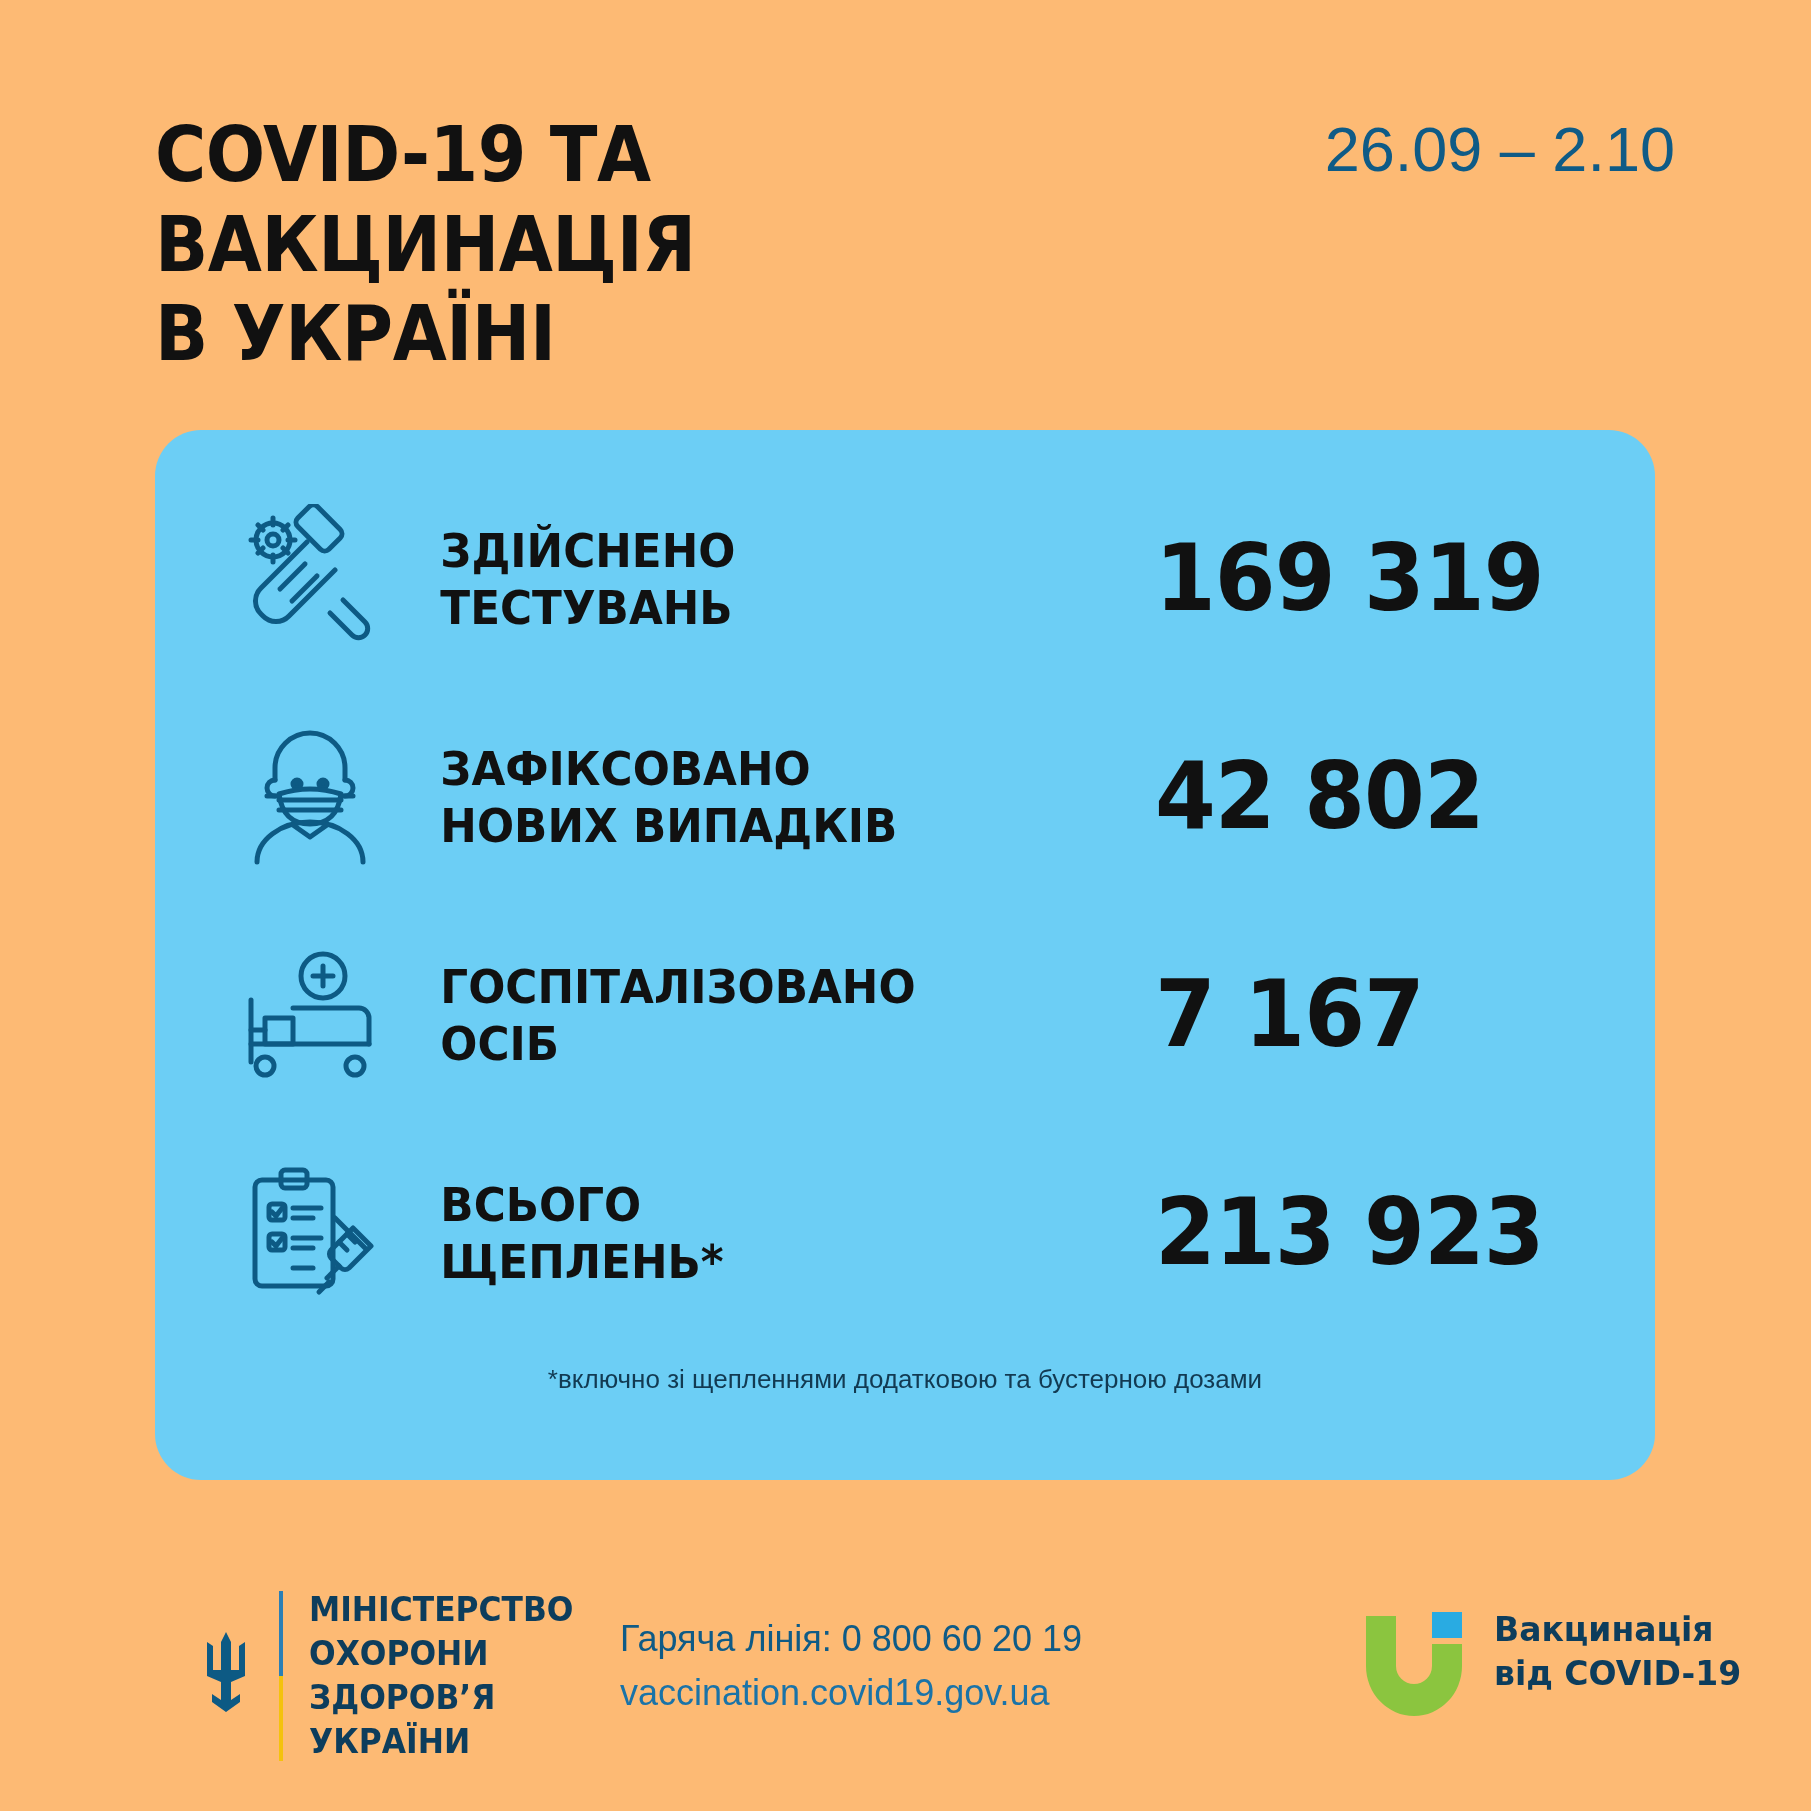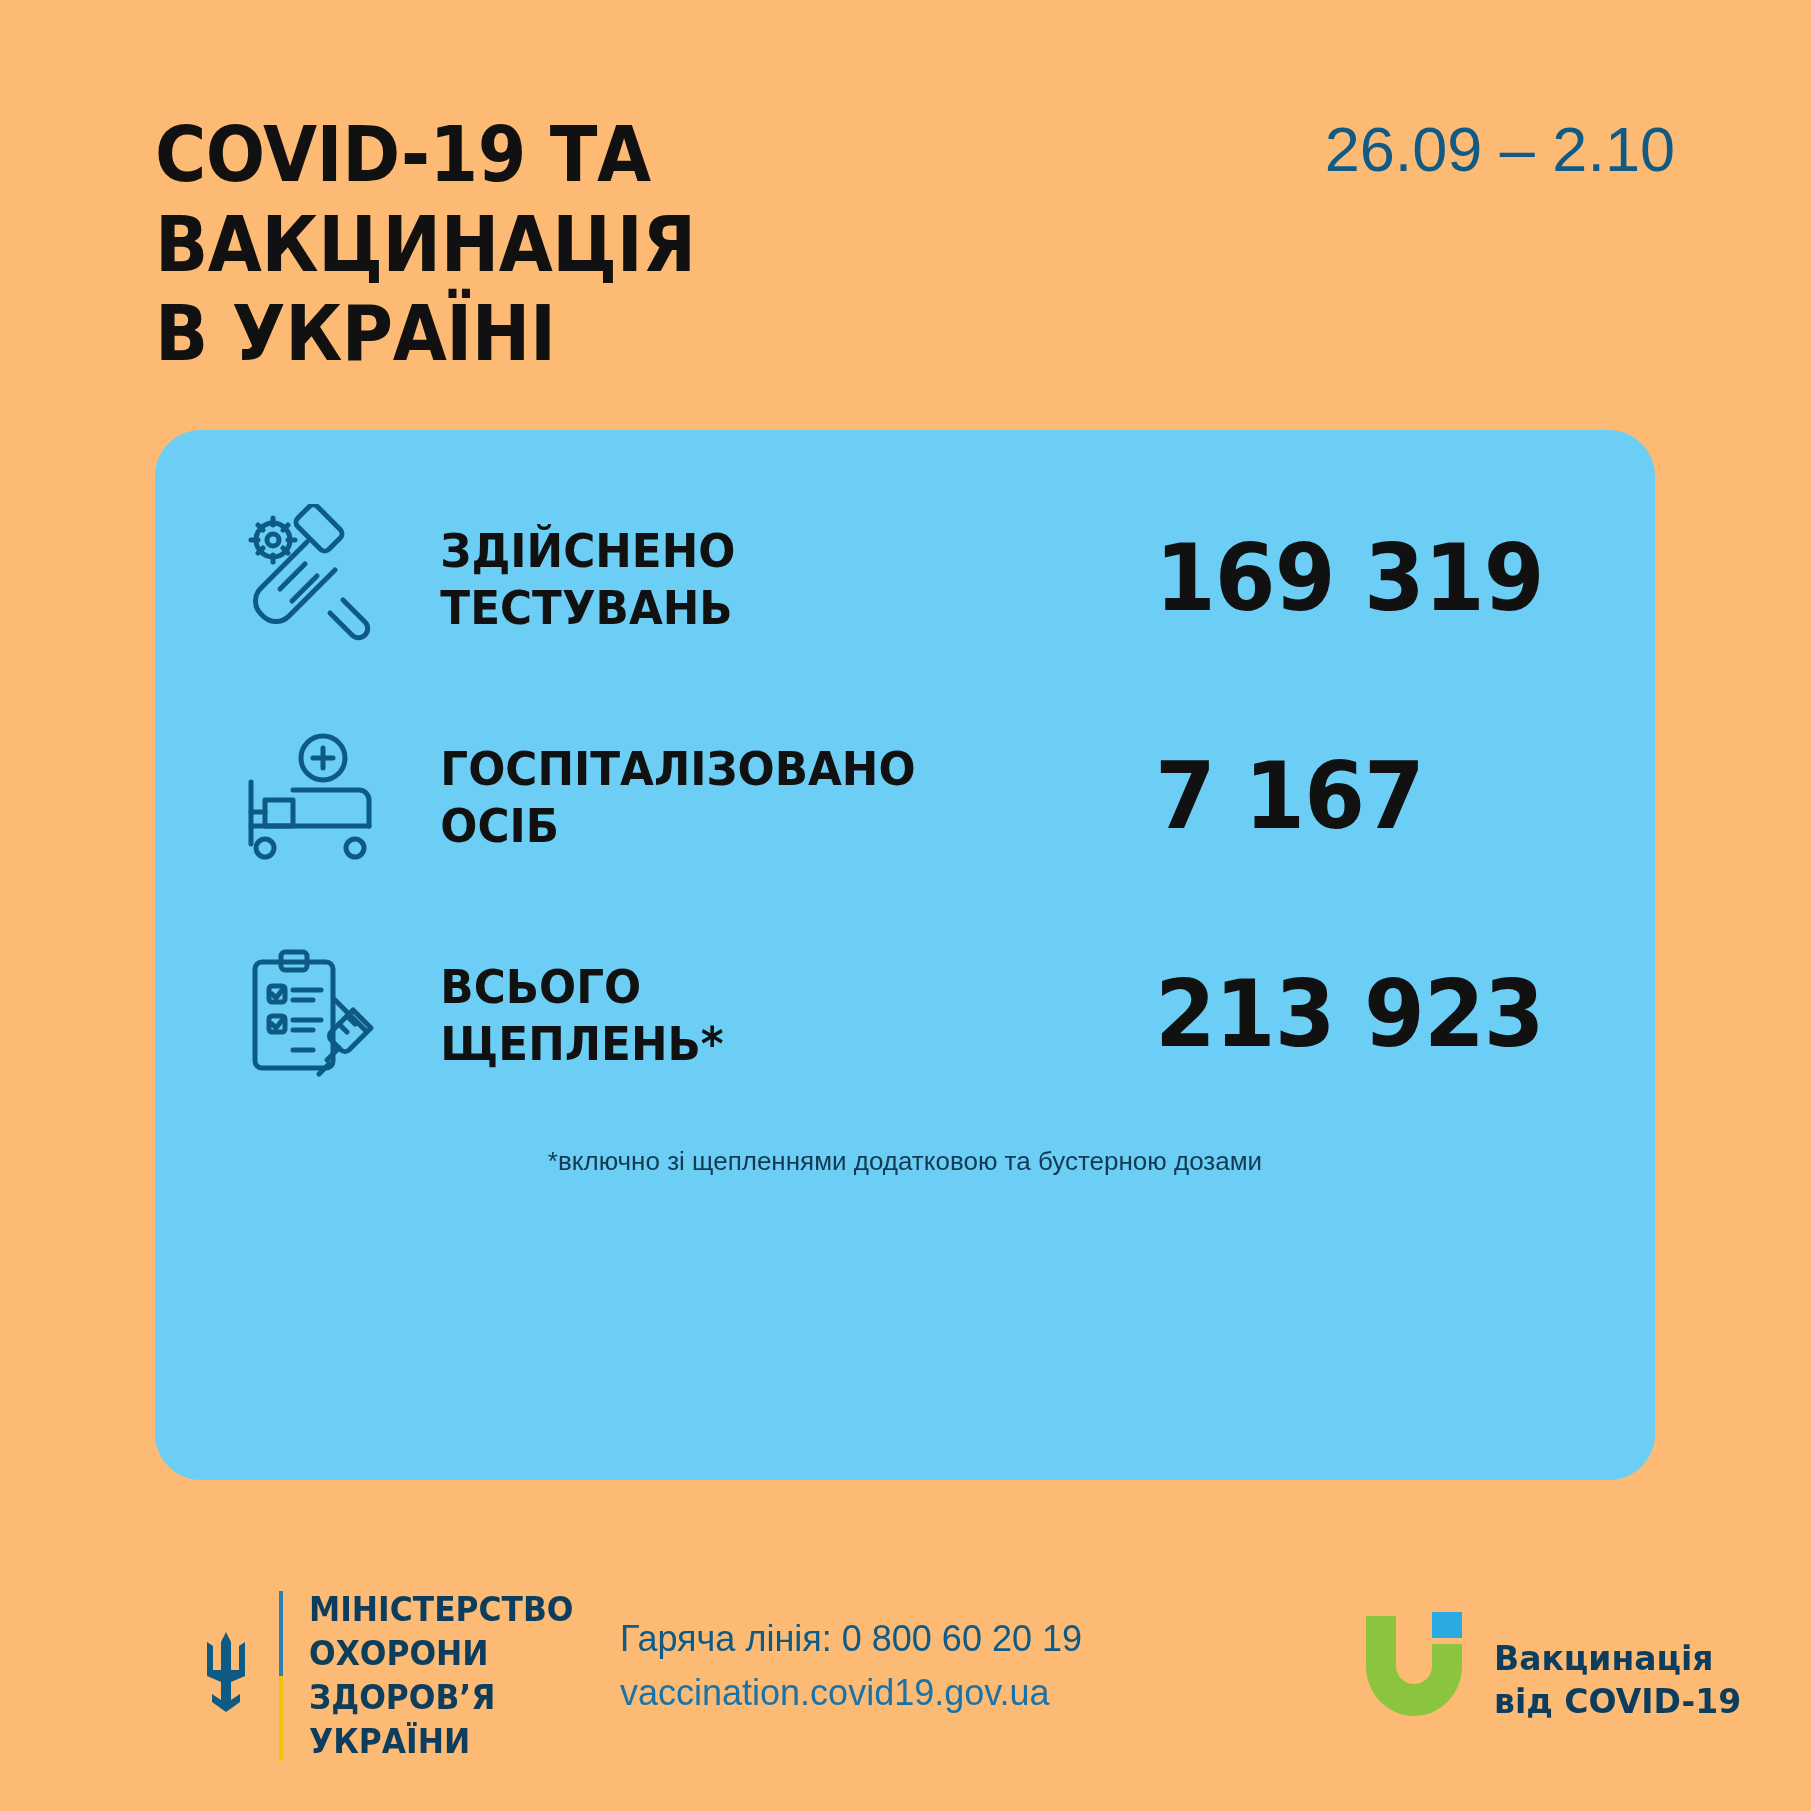--- a/index.html
+++ b/index.html
@@ -171,21 +171,21 @@
   }
   .hotline .link {
     color: #1a73a8;
   }
 
   .vacc-logo {
     position: absolute;
     left: 1360px;
     top: 48px;
     display: flex;
-    align-items: flex-end;
+    align-items: flex-start;
     gap: 26px;
   }
   .vacc-mark {
     position: relative;
     width: 108px;
     height: 116px;
   }
   .vacc-text {
     font-family: "DejaVu Sans", sans-serif;
     font-weight: bold;
@@ -221,20 +221,39 @@
           <path d="M38 14 v7 M38 51 v7 M16 36 h7 M53 36 h7 M23 21 l5 5 M48 44 l5 5 M53 21 l-5 5 M28 44 l-5 5"></path>
           <circle cx="38" cy="36" r="6"></circle>
           <path d="M108 96 l22 22 a9 9 0 0 1 -13 13 l-22 -22"></path>
         </svg>
       </div>
       <div class="stat-label">ЗДІЙСНЕНО
 ТЕСТУВАНЬ</div>
       <div class="stat-value">169 319</div>
     </div>
 
+    <div class="stat-row">
+      <div class="stat-icon">
+        <svg width="150" height="150" viewBox="0 0 150 150" fill="none" stroke="#0d5a84" stroke-width="5" stroke-linecap="round" stroke-linejoin="round">
+          <path d="M40 58 v-12 a35 35 0 0 1 70 0 v12"></path>
+          <path d="M40 58 a8 8 0 0 0 0 16"></path>
+          <path d="M110 58 a8 8 0 0 1 0 16"></path>
+          <circle cx="62" cy="62" r="4" fill="#0d5a84"></circle>
+          <circle cx="88" cy="62" r="4" fill="#0d5a84"></circle>
+          <path d="M44 72 q31 -10 62 0 q-4 30 -31 30 q-27 0 -31 -30 z"></path>
+          <path d="M44 78 h62 M44 88 h62"></path>
+          <path d="M32 74 l12 0 M106 74 l12 0"></path>
+          <path d="M22 140 a53 40 0 0 1 106 0"></path>
+          <path d="M58 103 l17 12 l17 -12"></path>
+        </svg>
+      </div>
+      <div class="stat-label">ЗАФІКСОВАНО
+НОВИХ ВИПАДКІВ</div>
+      <div class="stat-value">42 802</div>
+    </div>
 
     <div class="stat-row">
       <div class="stat-icon">
         <svg width="150" height="150" viewBox="0 0 150 150" fill="none" stroke="#0d5a84" stroke-width="5" stroke-linecap="round" stroke-linejoin="round">
           <circle cx="88" cy="36" r="22"></circle>
           <path d="M88 26 v20 M78 36 h20"></path>
           <path d="M16 60 v62"></path>
           <path d="M16 104 h118"></path>
           <path d="M134 104 v-26 a10 10 0 0 0 -10 -10 H58"></path>
           <path d="M30 78 h28 v26 H30 z"></path>

